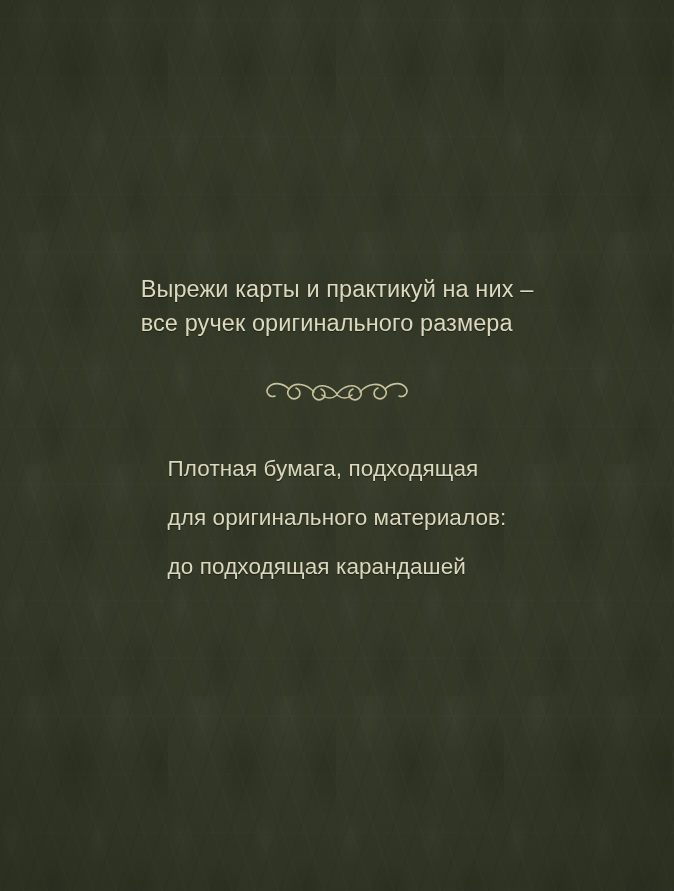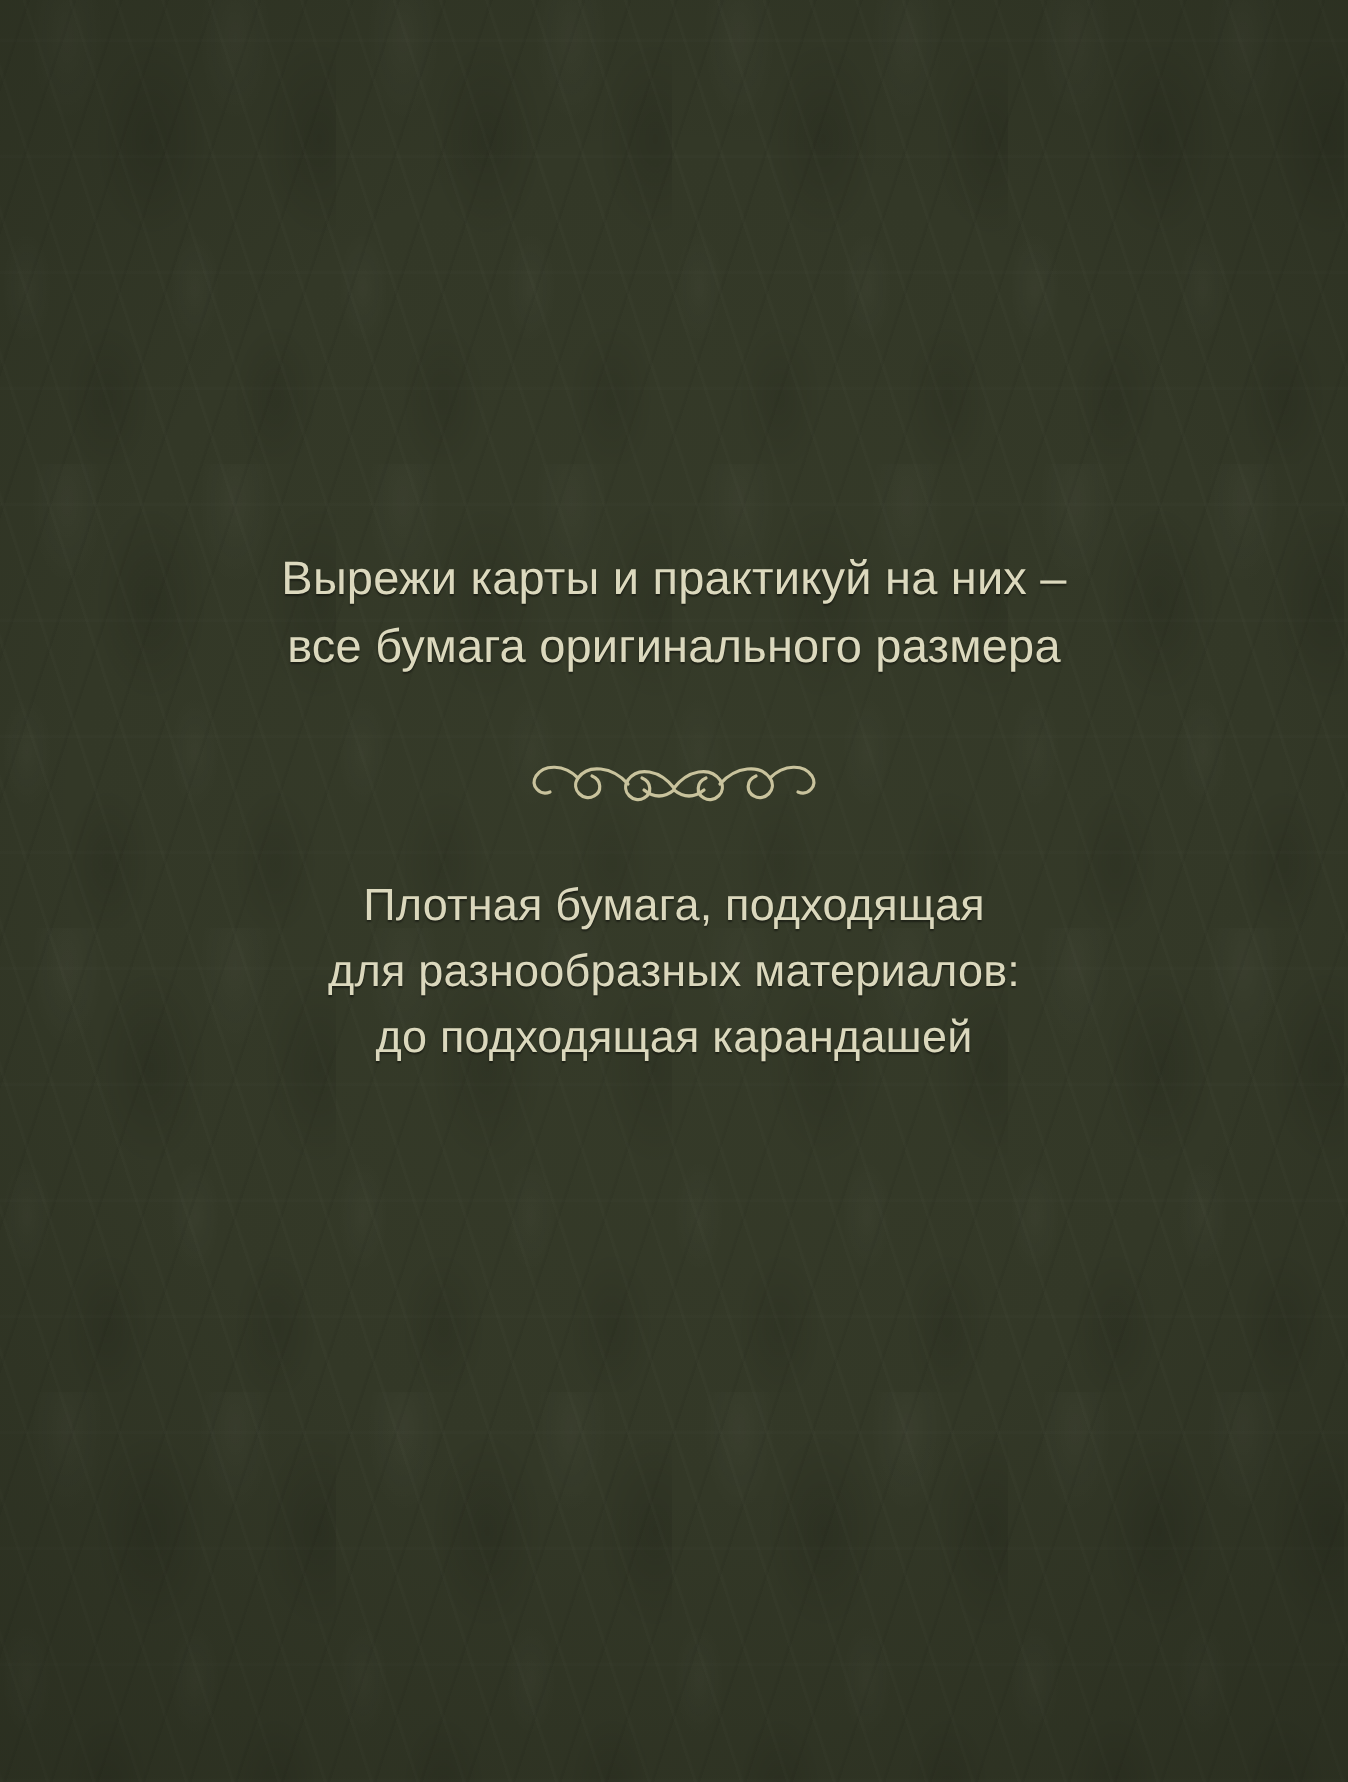--- a/index.html
+++ b/index.html
@@ -52,21 +52,21 @@
     position: absolute;
     inset: 0;
     display: flex;
     flex-direction: column;
     align-items: center;
     justify-content: flex-start;
     padding-top: 272px;
     box-sizing: border-box;
   }
   .block {
-    text-align: center;
+    text-align: left;
     color: #d9d6bb;
   }
   .block-top {
     font-size: 23.5px;
     line-height: 34px;
     letter-spacing: 0.1px;
     color: #dcd9be;
     text-shadow: 0 1px 1px rgba(0,0,0,0.45);
   }
   .block-top .line { white-space: nowrap; }
@@ -80,51 +80,51 @@
   }
   .divider svg { display: block; }
 
   .block-bottom {
     font-size: 22.5px;
     line-height: 33px;
     letter-spacing: 0.1px;
     color: #dbd8bd;
     text-shadow: 0 1px 1px rgba(0,0,0,0.45);
   }
-  .block-bottom .line { white-space: nowrap; }
+  .block-bottom .line { white-space: nowrap; margin-top: 16px; }
 </style>
 </head>
 <body>
 
 <div class="page">
 
   <div class="pattern-layer"></div>
   <div class="pattern-layer-2"></div>
   <div class="vignette"></div>
 
   <div class="content">
 
     <div class="block block-top">
       <div class="line">Вырежи карты и практикуй на них –</div>
-      <div class="line">все бумага оригинального размера</div>
+      <div class="line">все ручек оригинального размера</div>
     </div>
 
     <div class="divider">
       <svg width="170" height="34" viewBox="0 0 170 34" fill="none" stroke="#c9c39d" stroke-width="1.6" stroke-linecap="round">
         <path d="M85 20 c-7 -9 -18 -11 -23 -4 -4 6 3 12 8 9 4 -2 4 -8 -1 -10"></path>
         <path d="M85 20 c7 -9 18 -11 23 -4 4 6 -3 12 -8 9 -4 -2 -4 -8 1 -10"></path>
         <path d="M62 18 c-8 -9 -20 -10 -25 -3 -4 6 3 12 8 9 4 -2 4 -8 -1 -10"></path>
         <path d="M108 18 c8 -9 20 -10 25 -3 4 6 -3 12 -8 9 -4 -2 -4 -8 1 -10"></path>
         <path d="M37 15 c-7 -7 -17 -7 -21 -1 -3 5 2 10 7 8"></path>
         <path d="M133 15 c7 -7 17 -7 21 -1 3 5 -2 10 -7 8"></path>
         <path d="M70 21 c5 4 10 4 15 0"></path>
         <path d="M85 21 c5 4 10 4 15 0"></path>
       </svg>
     </div>
 
     <div class="block block-bottom">
       <div class="line">Плотная бумага, подходящая</div>
-      <div class="line">для разнообразных материалов:</div>
+      <div class="line">для оригинального материалов:</div>
       <div class="line">до подходящая карандашей</div>
     </div>
 
   </div>
 </div>
 
 </body></html>

